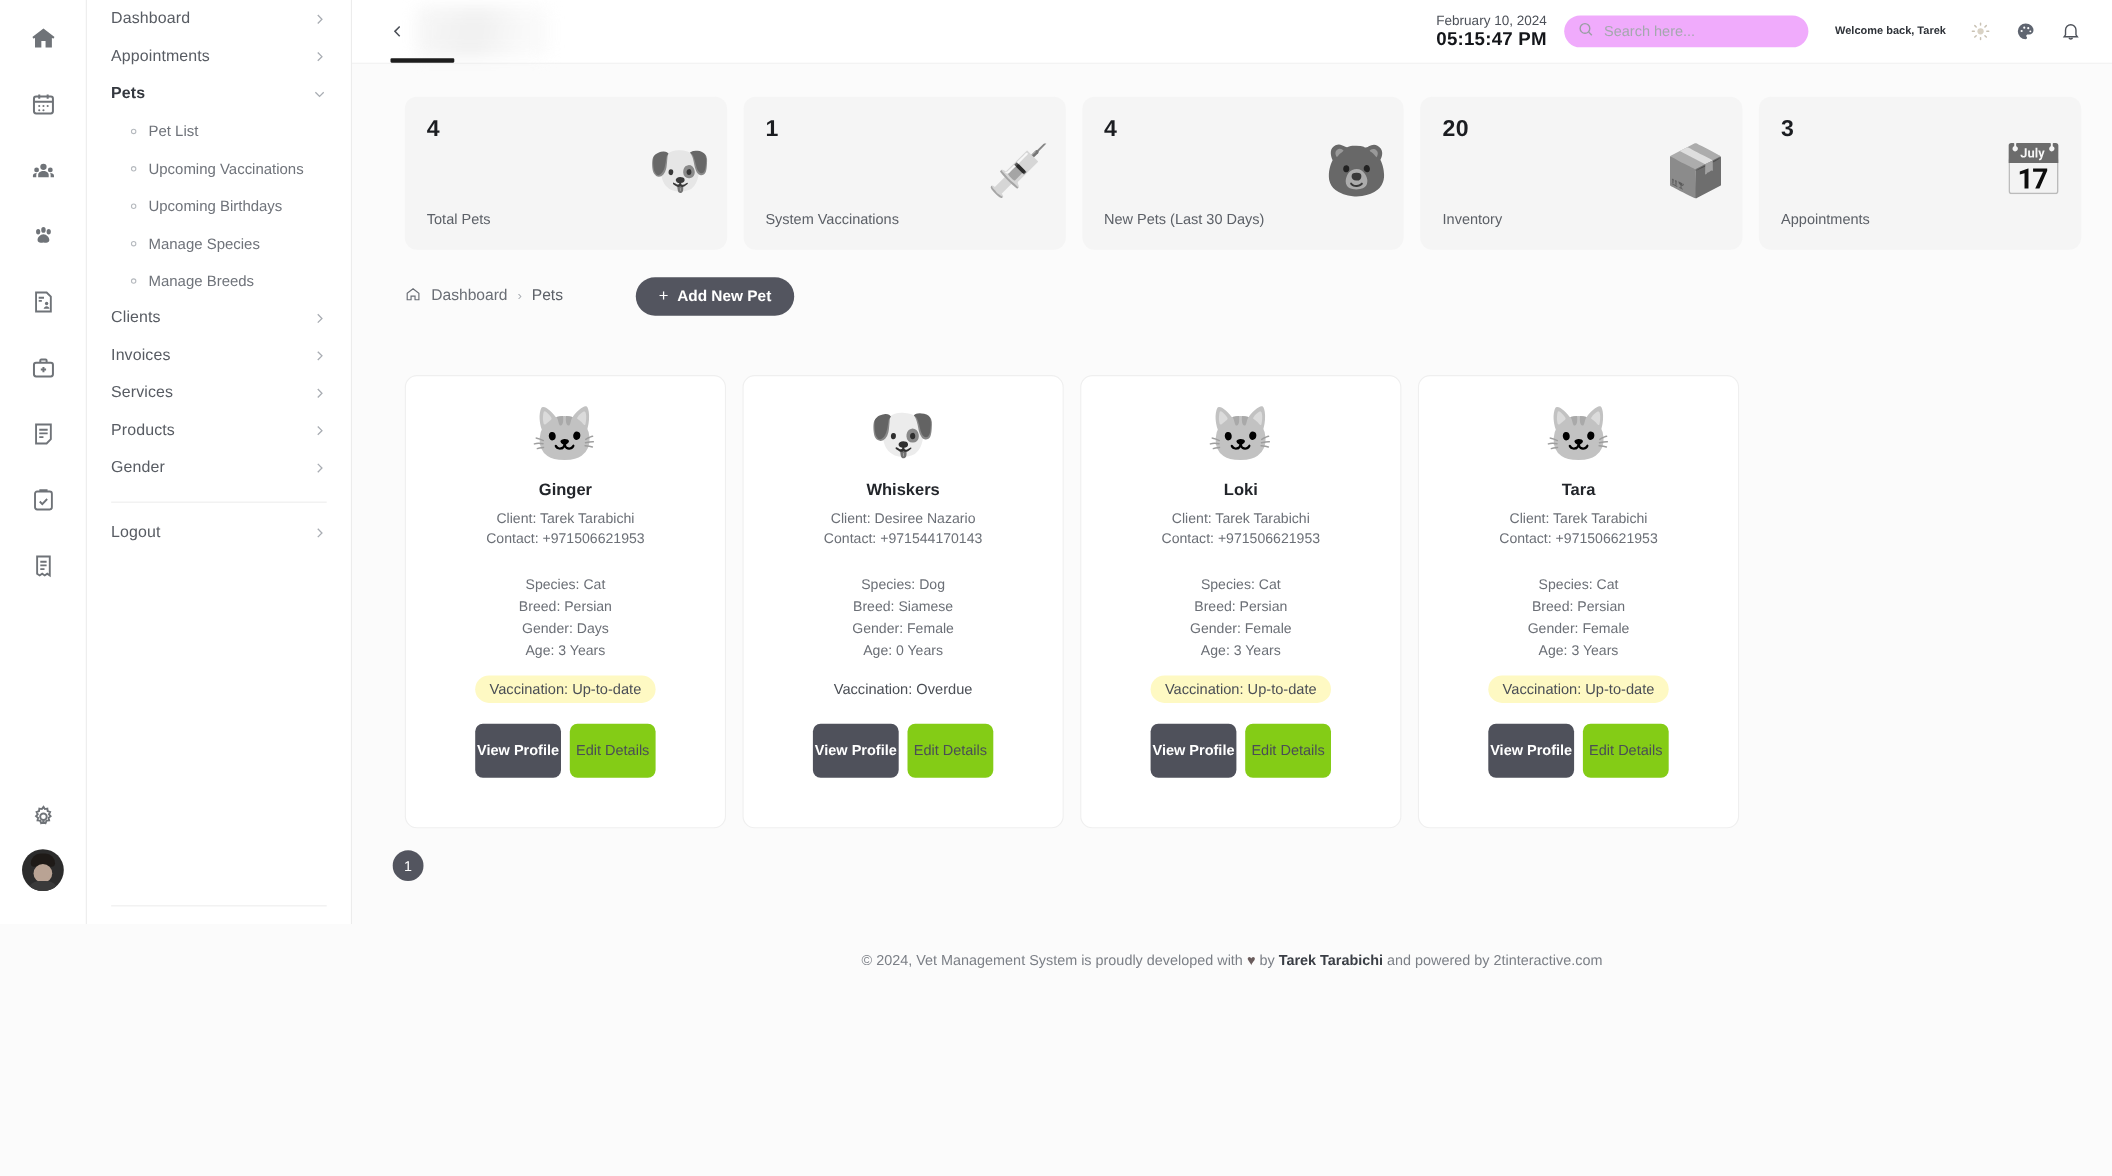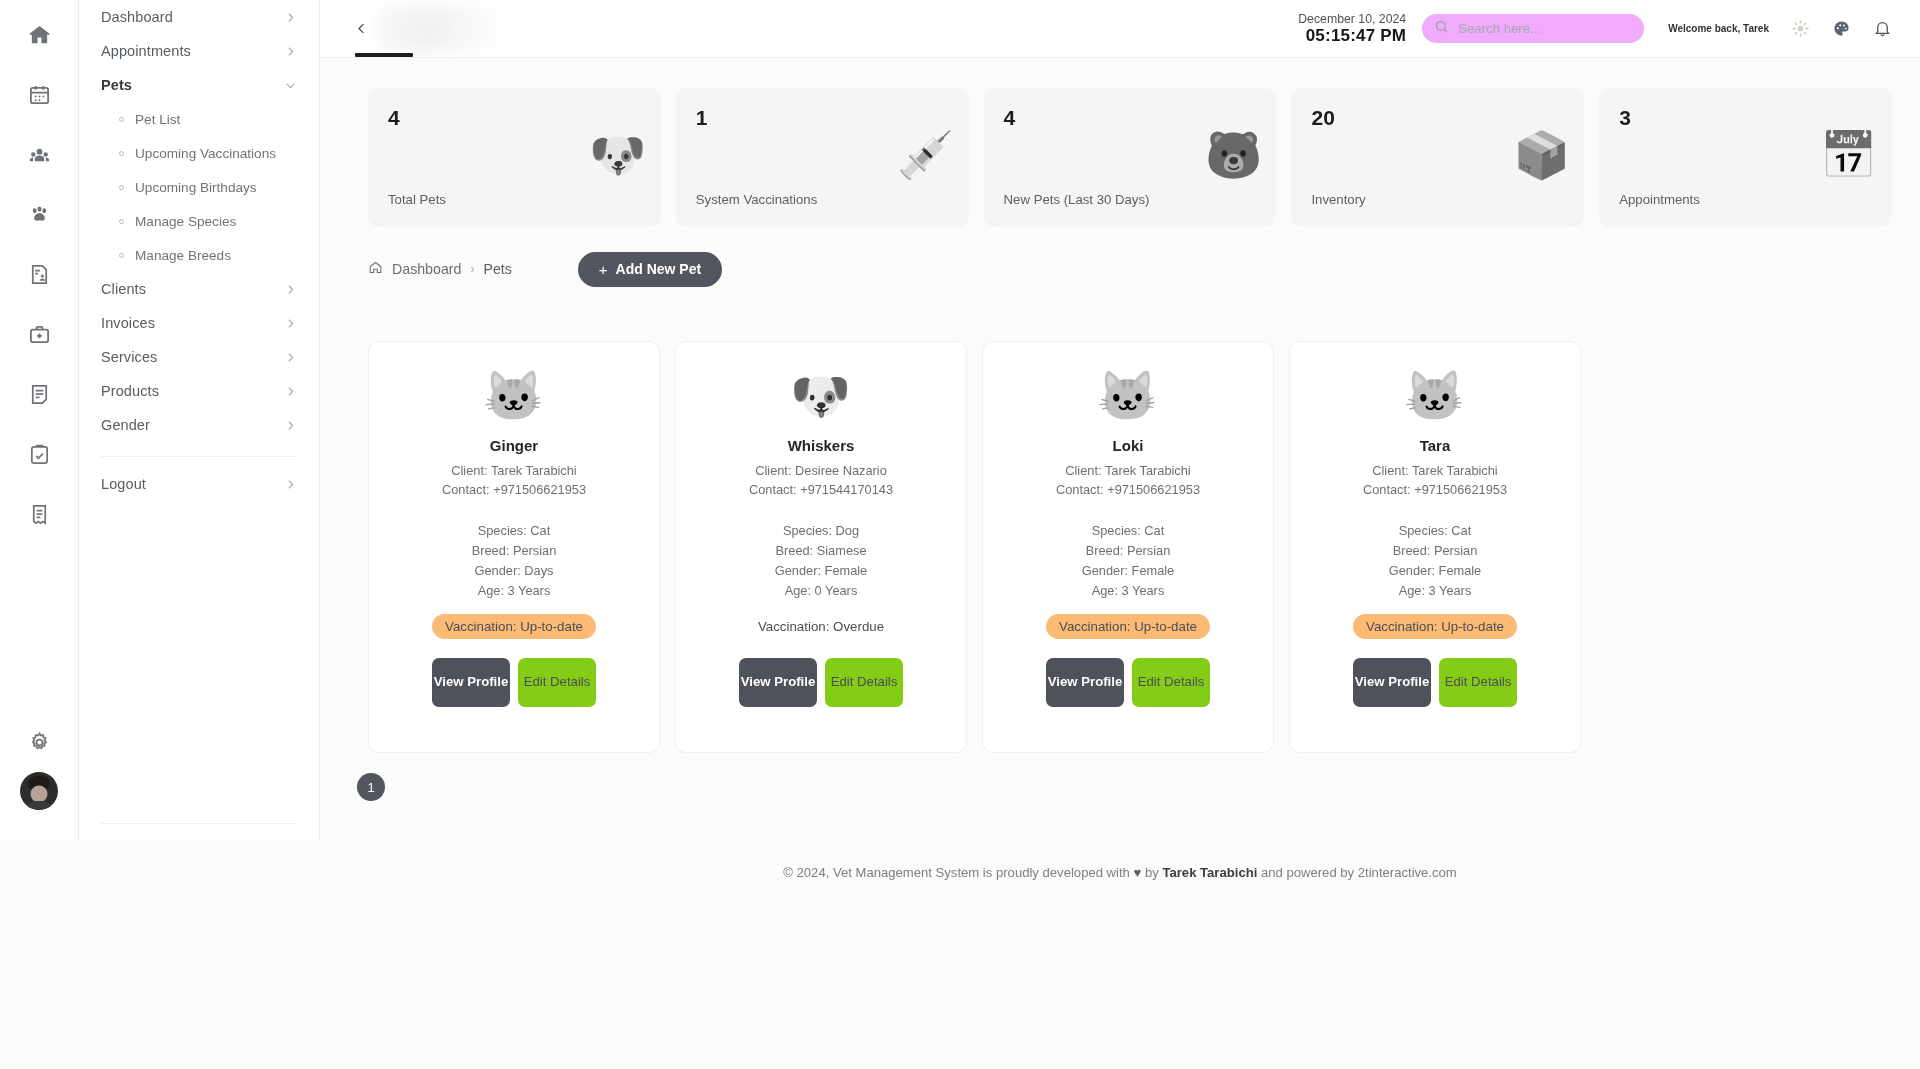--- a/index.html
+++ b/index.html
@@ -177,21 +177,21 @@
     padding: 22px 20px 0; text-align: center; position: relative;
   }
   .card .pic { font-size: 49px; line-height: 1; margin-top: 8px; filter: grayscale(1); }
   .card .pname { font-size: 15px; font-weight: 700; color: #22252a; margin-top: 16px; }
   .card .meta { font-size: 12.8px; color: #6b6f76; margin-top: 7px; line-height: 1.5; }
   .card .attrs { font-size: 12.8px; color: #6b6f76; margin-top: 22px; line-height: 1.55; }
   .vacc {
     display: inline-block; margin-top: 13px; padding: 5px 13px;
     font-size: 13.3px; color: #4a4e55; border-radius: 14px;
   }
-  .vacc.ok { background: #fdba74; }
+  .vacc.ok { background: #fef9c3; }
   .vacc.overdue { background: transparent; }
   .cardbtns { display: flex; gap: 8px; margin-top: 19px; justify-content:center; }
   .btn-primary, .btn-secondary {
     width: 78px; height: 49px; border: none; border-radius: 7px; cursor: pointer;
     font-family: inherit; font-size: 13.2px; line-height: 1.25;
     display:flex; align-items:center; justify-content:center;
   }
   .btn-primary { background: #4f515b; color: #ffffff; font-weight: 700; }
   .btn-secondary { background: #84cc16; color: #4a4e55; }
 
@@ -404,21 +404,21 @@
   <div class="topbar">
     <div class="collapse-btn">
       <svg viewBox="0 0 24 24" fill="none" stroke="currentColor" stroke-width="2.2">
           <path d="M15 5l-7 7 7 7"></path>
         </svg>
     </div>
     <div class="brand-blur"></div>
 
     <div class="topbar-right">
       <div class="datetime">
-        <div class="d">December 10, 2024</div>
+        <div class="d">February 10, 2024</div>
         <div class="t">05:15:47 PM</div>
       </div>
 
       <div class="topsearch">
         <span>
           <svg viewBox="0 0 24 24" fill="none" stroke="currentColor" stroke-width="2">
               <circle cx="11" cy="11" r="7"></circle>
               <path d="M16.3 16.3L21 21"></path>
             </svg>
         </span>

